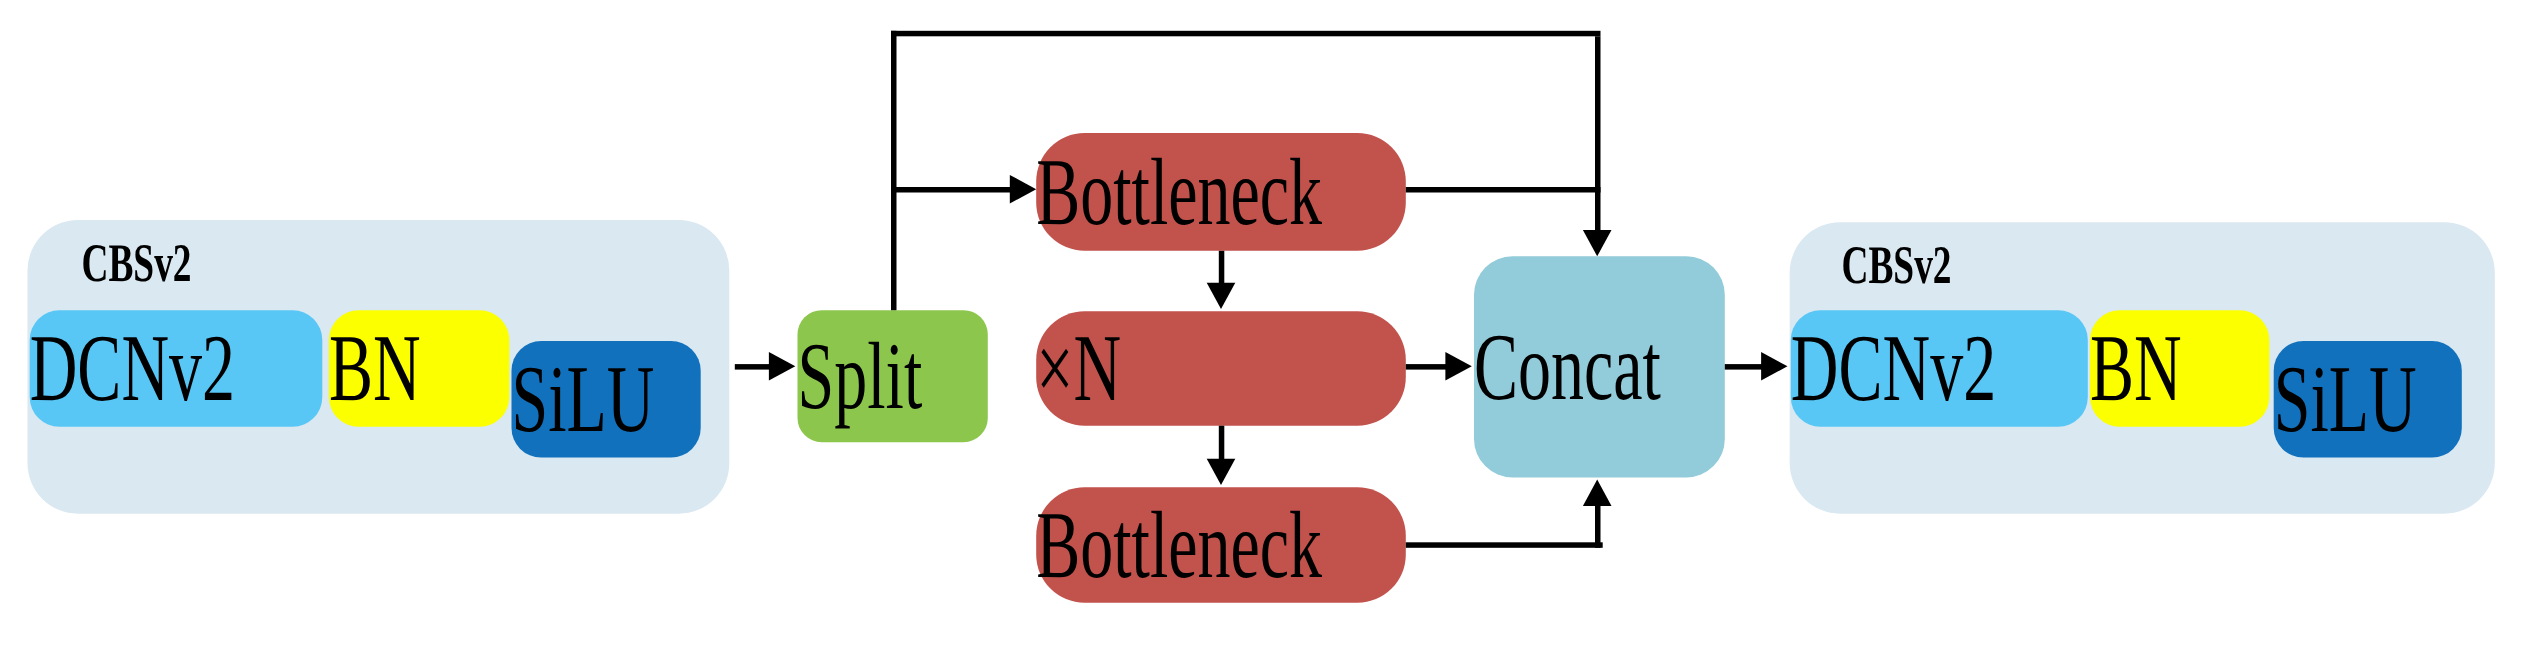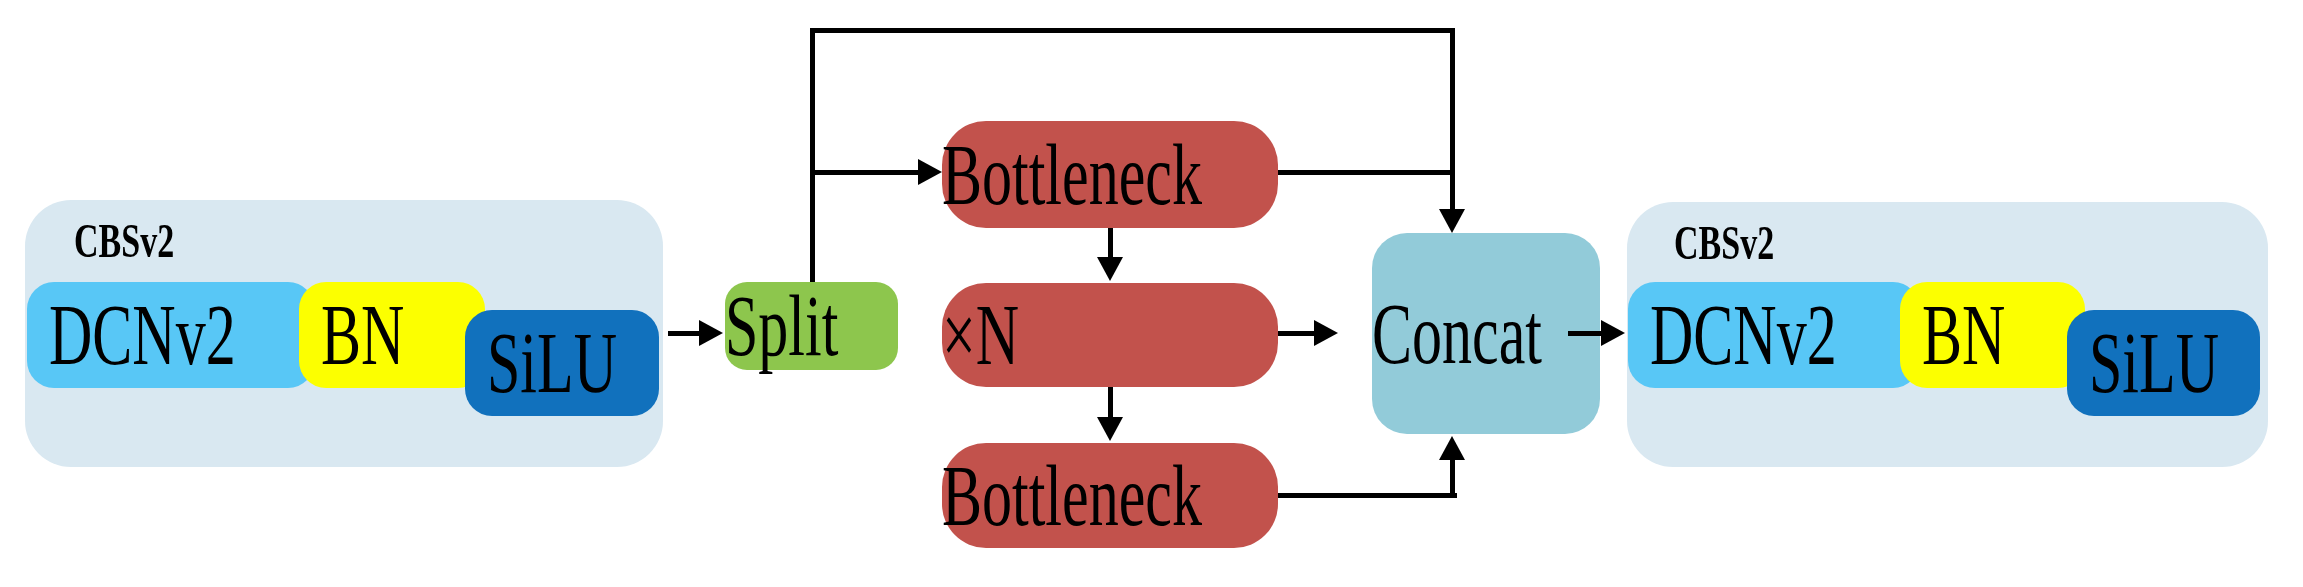--- a/index.html
+++ b/index.html
@@ -33,21 +33,21 @@
     font-weight:normal;
     font-size:60px;
     color:var(--color-text);
   }
   .lbl{
     display:inline-block;
     line-height:1;
     transform:scaleY(1.45);
     white-space:nowrap;
   }
-  .r-inner{border-radius:27px;padding-left:22px;}
+  .r-inner{border-radius:27px;}
   .c-dcnv2{background:var(--color-dcnv2);}
   .c-bn{background:var(--color-bn);}
   .c-silu{background:var(--color-silu);margin-top:28px;}
   .c-split{background:var(--color-split);border-radius:22px;}
   .c-red{background:var(--color-bottleneck);border-radius:44px;}
   .c-concat{background:var(--color-concat);border-radius:35px;}
   .hline{position:absolute;height:5px;background:var(--color-line);}
   .vline{position:absolute;width:5px;background:var(--color-line);}
   .arr{position:absolute;width:0;height:0;}
   .arr-right{border-left:24px solid var(--color-line);border-top:13px solid transparent;border-bottom:13px solid transparent;}
@@ -68,21 +68,21 @@
       <span class="lbl">BN</span>
     </div>
     <div class="box c-silu r-inner" style="left:440px;top:82px;width:172px;height:106px;">
       <span class="lbl">SiLU</span>
     </div>
   </div>
 
   <div class="hline" style="left:668px;top:331px;width:32px;"></div>
   <div class="arr arr-right" style="left:699px;top:320px;"></div>
 
-  <div class="box c-split" style="left:725px;top:282px;width:173px;height:88px;">
+  <div class="box c-split" style="left:725px;top:282px;width:173px;height:120px;">
     <span class="lbl">Split</span>
   </div>
 
   <div class="vline" style="left:810px;top:28px;height:254px;"></div>
   <div class="hline" style="left:810px;top:28px;width:645px;"></div>
   <div class="vline" style="left:1450px;top:33px;height:178px;"></div>
   <div class="arr arr-down" style="left:1439px;top:209px;"></div>
 
   <div class="hline" style="left:810px;top:170px;width:110px;"></div>
   <div class="arr arr-right" style="left:918px;top:159px;"></div>
@@ -107,21 +107,21 @@
     <span class="lbl">Bottleneck</span>
   </div>
 
   <div class="hline" style="left:1278px;top:331px;width:38px;"></div>
   <div class="arr arr-right" style="left:1314px;top:320px;"></div>
 
   <div class="hline" style="left:1278px;top:493px;width:179px;"></div>
   <div class="vline" style="left:1450px;top:458px;height:40px;"></div>
   <div class="arr arr-up" style="left:1439px;top:436px;"></div>
 
-  <div class="box c-concat" style="left:1340px;top:233px;width:228px;height:201px;margin-left:32px;">
+  <div class="box c-concat" style="left:1340px;top:233px;width:228px;height:201px;">
     <span class="lbl">Concat</span>
   </div>
 
   <div class="hline" style="left:1568px;top:331px;width:34px;"></div>
   <div class="arr arr-right" style="left:1601px;top:320px;"></div>
 
   <div class="group" style="left:1627px;top:202px;width:641px;height:265px;">
     <div class="group-label" style="left:47px;top:16px;">CBSv2</div>
     <div class="box c-dcnv2 r-inner" style="left:1px;top:80px;width:270px;height:106px;">
       <span class="lbl">DCNv2</span>

